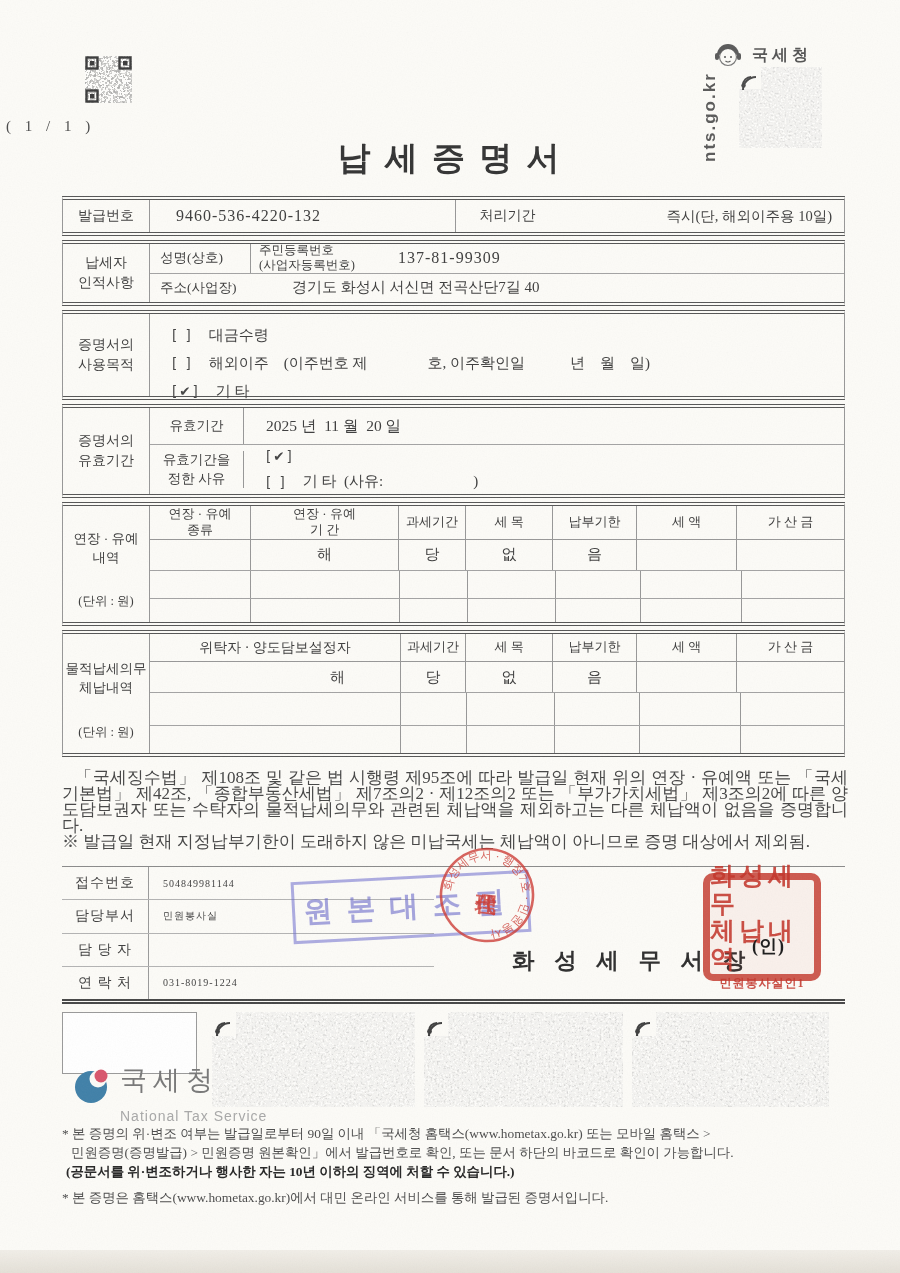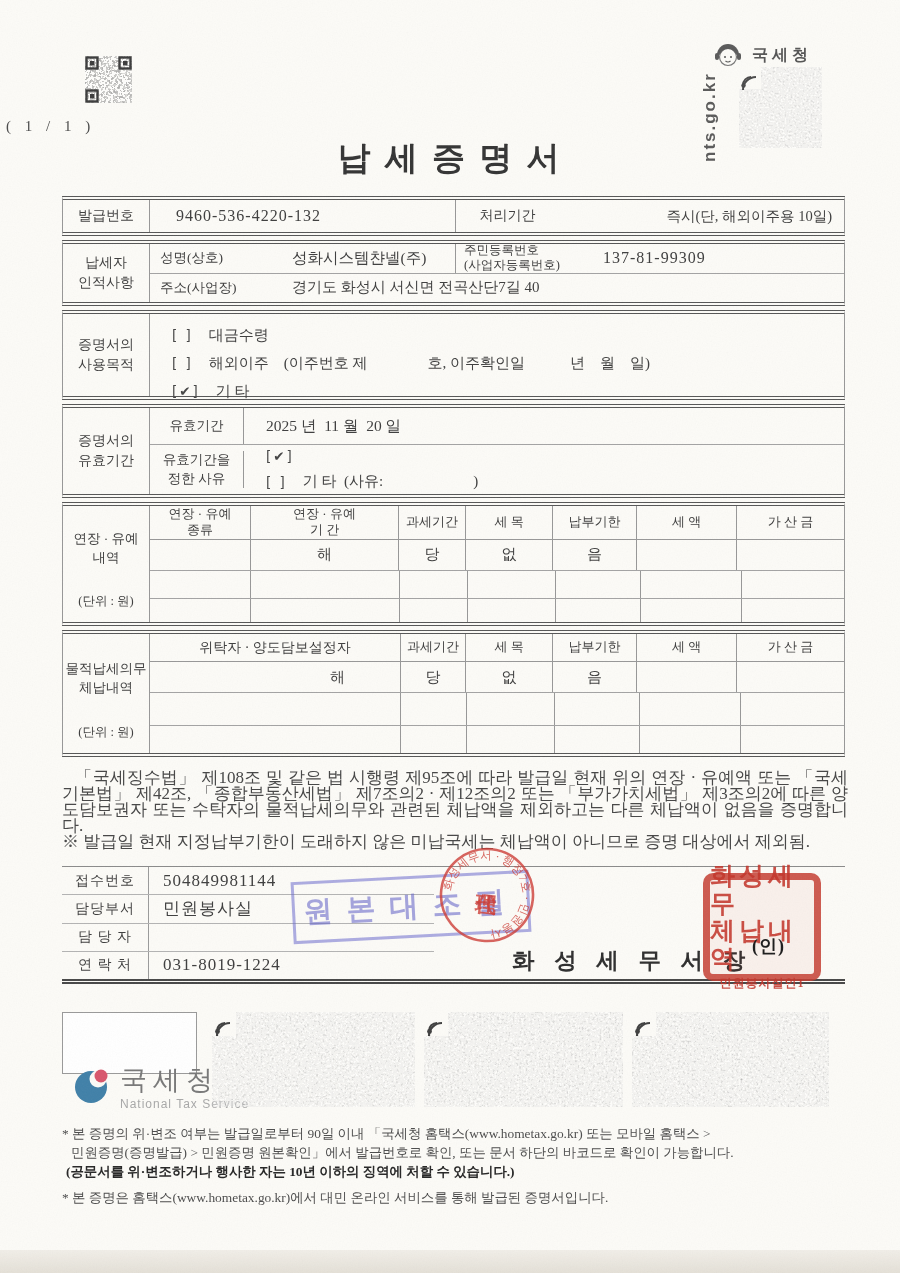--- a/index.html
+++ b/index.html
@@ -73,28 +73,28 @@
   .thead{display:flex;border-bottom:1px solid #979797;box-sizing:border-box;}
   .trow{display:flex;box-sizing:border-box;}
   .th{font-size:13px;line-height:1.25;}
   .td{font-size:15px;}
 
   
   #statement{left:62px;top:770px;width:786px;font-size:17px;line-height:16px;color:#464646;}
   #statement .body{text-align:justify;text-indent:13px;}
 
   
-  #sec-receipt{position:absolute;left:62px;top:866px;width:783px;height:118px;box-sizing:border-box;
+  #sec-receipt{position:absolute;left:62px;top:866px;width:783px;height:138px;box-sizing:border-box;
       border-top:1px solid #8a8a8a;border-bottom:5px double #474747;}
   .rtable{position:absolute;left:0;top:0;width:372px;height:100%;display:flex;flex-direction:column;}
   .rrow{flex:1;display:flex;align-items:center;border-bottom:1px solid #b3b3b3;box-sizing:border-box;}
   .rrow:last-child{border-bottom:none;}
   .rlabel{flex:0 0 86px;text-align:center;font-size:14px;border-right:1px solid #9a9a9a;
           align-self:stretch;display:flex;align-items:center;justify-content:center;letter-spacing:1px;}
-  .rval{padding-left:14px;font-size:17px;letter-spacing:1px;}
+  .rval{padding-left:14px;font-size:10px;letter-spacing:1px;}
   .sig-date{position:absolute;left:420px;top:26px;width:300px;text-align:center;
             font-size:16.5px;letter-spacing:2px;color:#3c3c3c;}
   .sig-office{position:absolute;left:450px;top:78px;font-size:22.5px;font-weight:bold;
               letter-spacing:7px;color:#2e2e2e;}
 
   
   .stamp-blue{left:292px;top:876px;width:232px;height:56px;transform:rotate(-3deg);
       border:3px solid rgba(105,105,205,.55);display:flex;align-items:center;justify-content:center;
       font-size:29px;letter-spacing:14px;color:rgba(100,100,200,.58);font-weight:bold;z-index:5;}
   .stamp-round{left:437px;top:845px;width:100px;height:100px;transform:rotate(6deg);
@@ -105,21 +105,21 @@
       color:rgba(195,52,42,.88);font-weight:bold;}
   .seal-square .big{font-size:25px;letter-spacing:4px;line-height:1.1;}
   .seal-square .small{font-size:12px;letter-spacing:1px;margin-top:3px;}
   .seal-mark{left:752px;top:934px;font-size:18px;font-weight:bold;color:#1c1c1c;z-index:7;letter-spacing:1px;}
 
   
   .white-box{left:62px;top:1012px;width:135px;height:62px;background:#fff;border:1px solid #999;box-sizing:border-box;}
   .logo-wrap{left:72px;top:1066px;display:flex;align-items:flex-start;gap:8px;}
   .logo-texts{display:flex;flex-direction:column;}
   .logo-kr{font-size:27px;color:#787878;letter-spacing:6px;line-height:1.1;}
-  .logo-en{font-size:12px;color:#a8a8a8;letter-spacing:1px;margin-top:1px;}
+  .logo-en{font-size:14px;color:#a8a8a8;letter-spacing:1px;margin-top:12px;}
   .bc{top:1012px;height:95px;}
   #bc1{left:212px;width:203px;} #bc2{left:424px;width:199px;} #bc3{left:632px;width:197px;}
 
   
   #footnotes{left:62px;top:1124px;width:806px;font-size:13.4px;line-height:19px;color:#4c4c4c;}
   #footnotes .indent{padding-left:9px;}
   #footnotes .bold{font-weight:bold;color:#262626;padding-left:4px;}
   #footnotes .gap{margin-top:7px;}
 
   .bottom-band{left:0;top:1250px;width:900px;height:23px;
@@ -195,21 +195,20 @@
     <div class="cell plabel vline center">처리기간</div>
     <div class="cell pval">즉시(단, 해외이주용 10일)</div>
   </div>
 
   <div class="sec" id="sec-taxpayer">
     <div class="labelcol ml">납세자
 인적사항</div>
     <div class="inner">
       <div class="row hline">
         <div class="cell flabel">성명(상호)</div>
-        <div class="cell nameval">성화시스템챤넬(주)</div>
         <div class="cell reglabel vline ml" style="text-align:left;white-space:pre-line">주민등록번호
 (사업자등록번호)</div>
         <div class="cell regval">137-81-99309</div>
       </div>
       <div class="row">
         <div class="cell flabel">주소(사업장)</div>
         <div class="cell addrval">경기도 화성시 서신면 전곡산단7길 40</div>
       </div>
     </div>
   </div>

